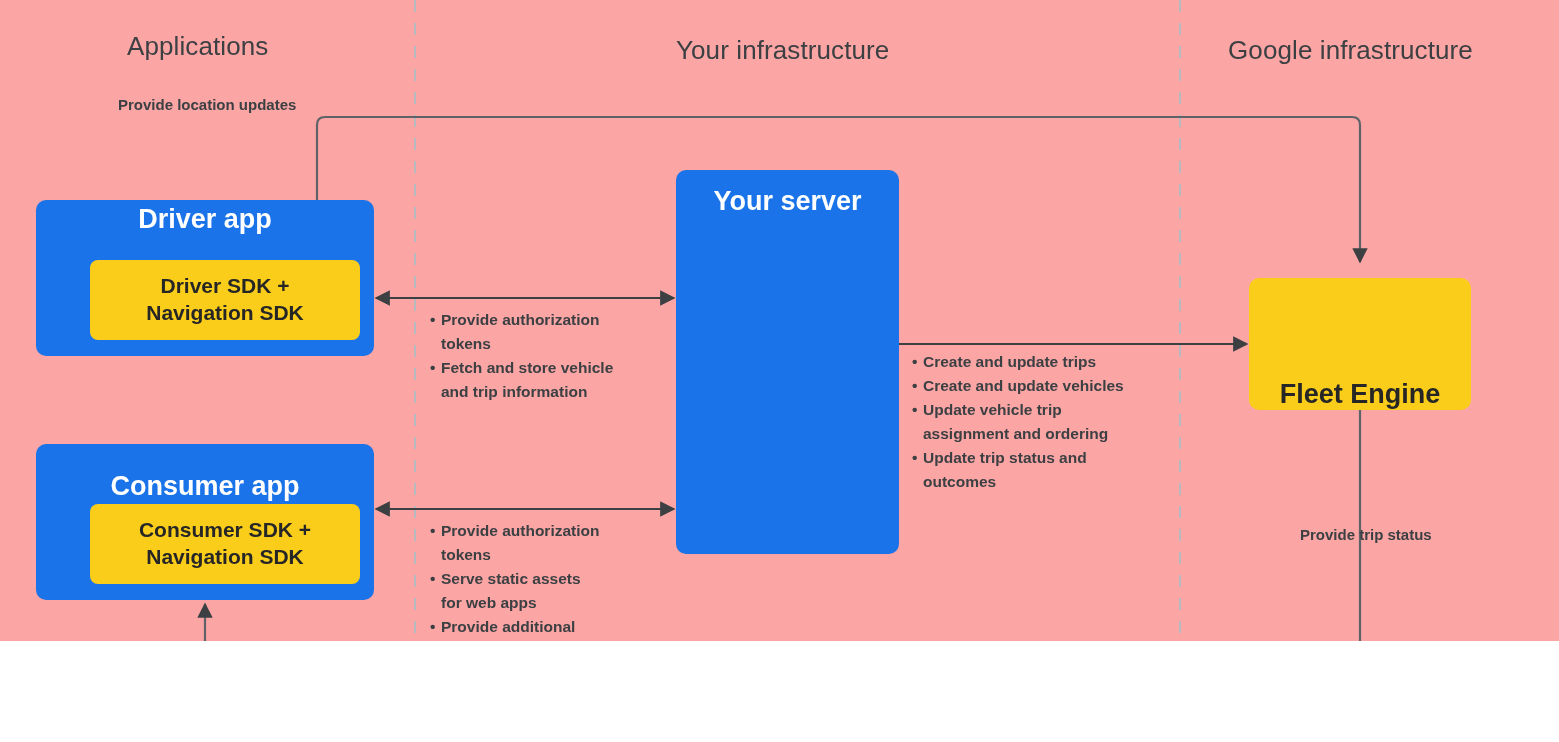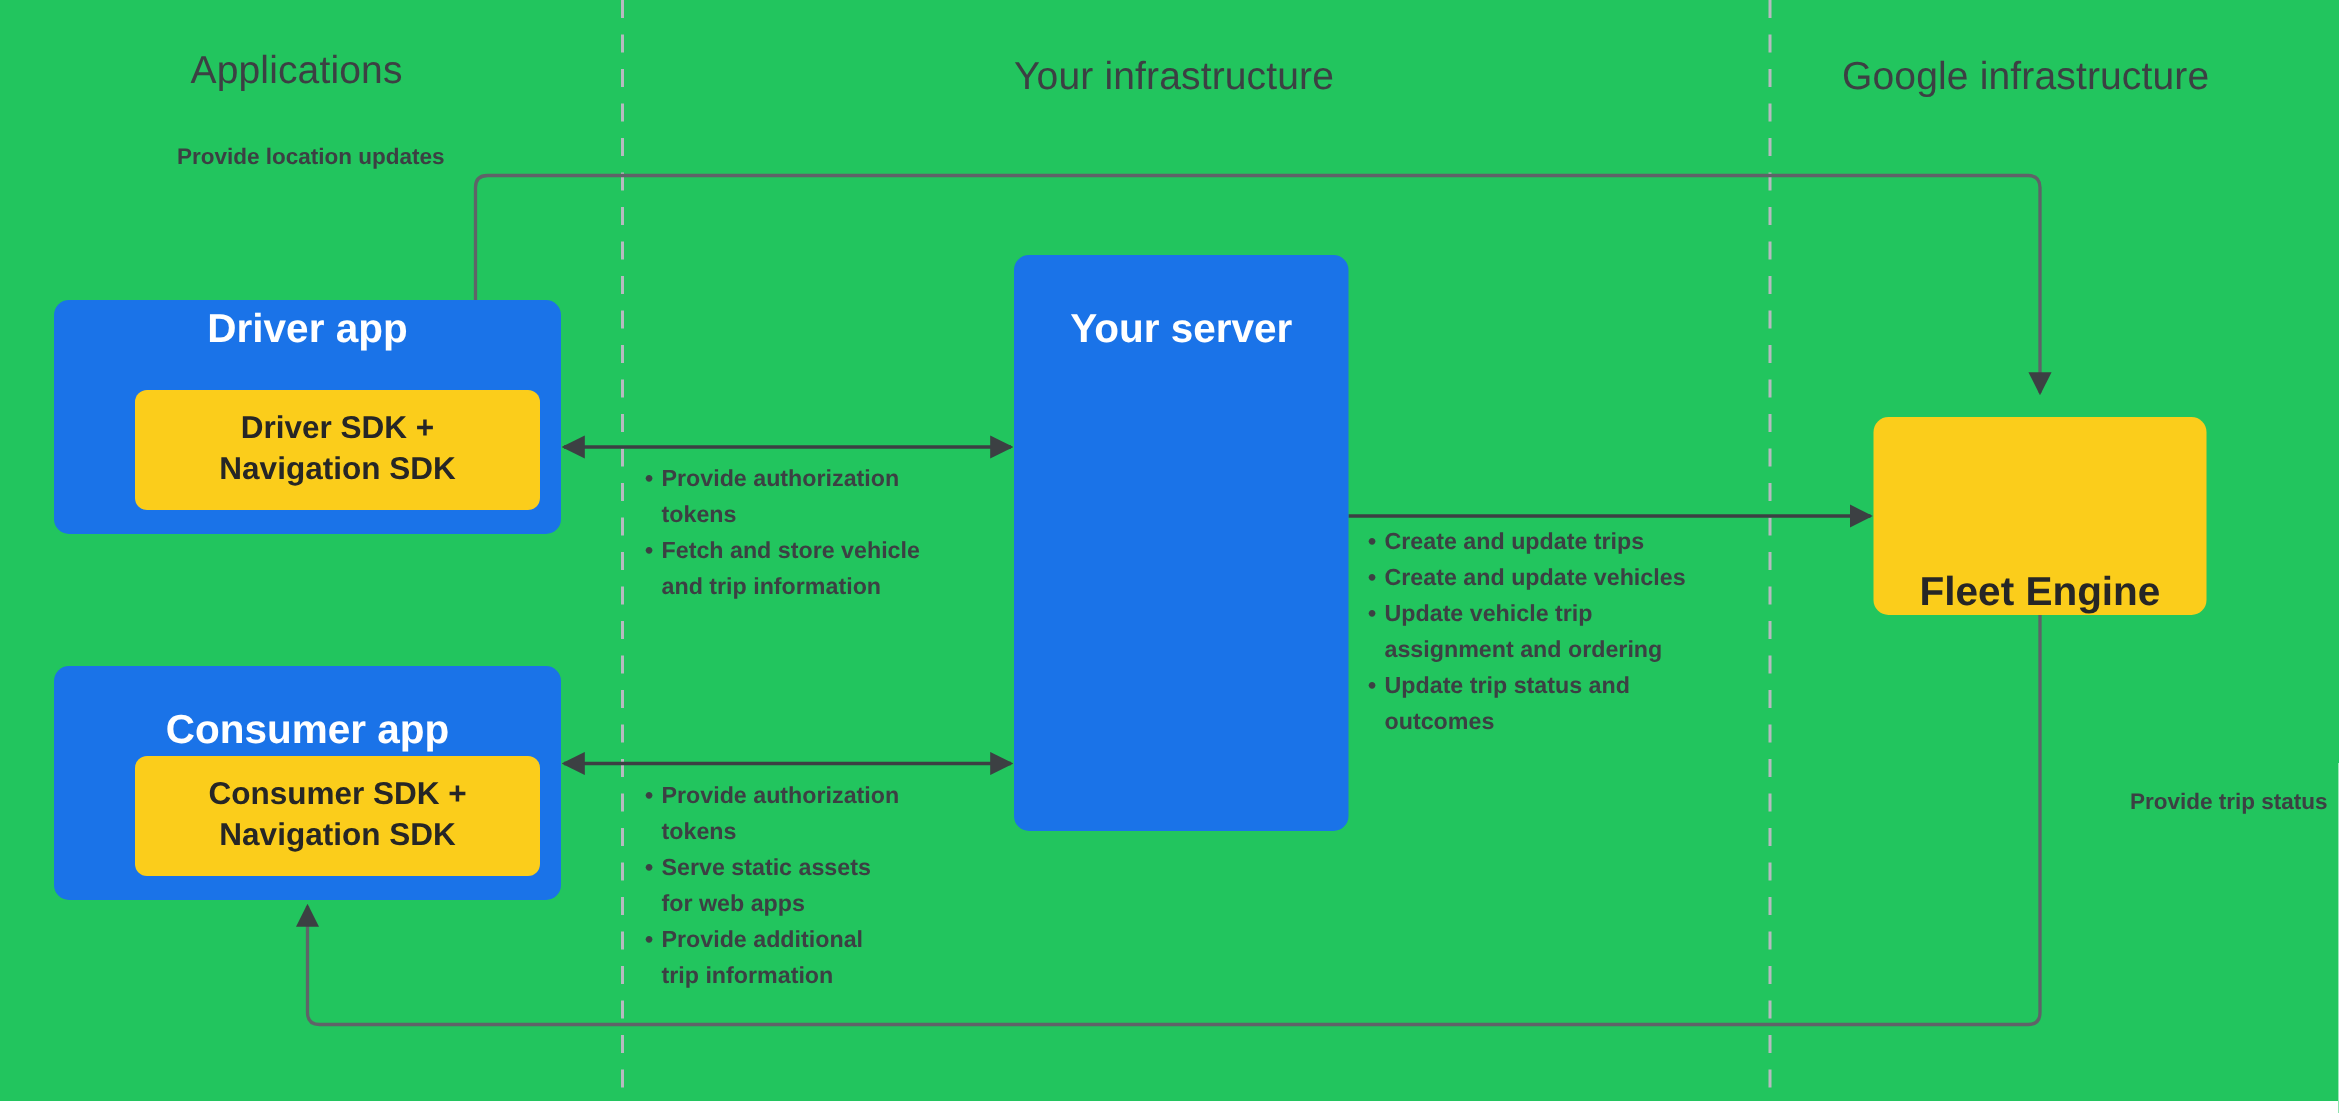--- a/index.html
+++ b/index.html
@@ -6,22 +6,22 @@
     margin: 0;
     padding: 0;
     background: #ffffff;
   }
   body {
     font-family: "Liberation Sans", sans-serif;
   }
   #diagram {
     position: relative;
     width: 1559px;
-    height: 734px;
-    background: #22c55e;
+    height: 641px;
+    background: #fca5a5;
     overflow: hidden;
   }
   #svg-layer {
     position: absolute;
     left: 0;
     top: 0;
     width: 1559px;
     height: 742px;
     pointer-events: none;
   }
@@ -89,21 +89,21 @@
     font-family: "Liberation Sans", sans-serif;
     font-weight: bold;
     font-size: 21px;
     line-height: 1.28;
     margin-left: 19px;
   }
 
   
   #your-server {
     left: 676px; top: 170px; width: 223px; height: 384px;
-    padding-top: 34px;
+    padding-top: 16px;
   }
   #your-server .box-title { font-size: 27px; }
 
   
   #fleet-engine {
     left: 1249px; top: 278px; width: 222px; height: 132px;
     justify-content: flex-end;
   }
   #fleet-engine .box-title { font-size: 27px; }
 
@@ -143,21 +143,21 @@
 
   .edge-label {
     position: absolute;
     font-family: "Liberation Sans", sans-serif;
     font-size: 15px;
     font-weight: bold;
     color: #3c4043;
     white-space: nowrap;
   }
   #label-location-updates { left: 118px; top: 96px; }
-  #label-trip-status { left: 1420px; top: 526px; }
+  #label-trip-status { left: 1300px; top: 526px; }
 </style>
 </head>
 <body>
 
 <div id="diagram">
 
   <svg id="svg-layer" viewBox="0 0 1559 742" xmlns="http://www.w3.org/2000/svg">
     <defs>
       <marker id="arrow-end" viewBox="0 0 10 10" refX="9" refY="5" markerWidth="7" markerHeight="7" orient="auto-start-reverse">
         <path d="M 0 0 L 10 5 L 0 10 z" fill="#3c4043"></path>

